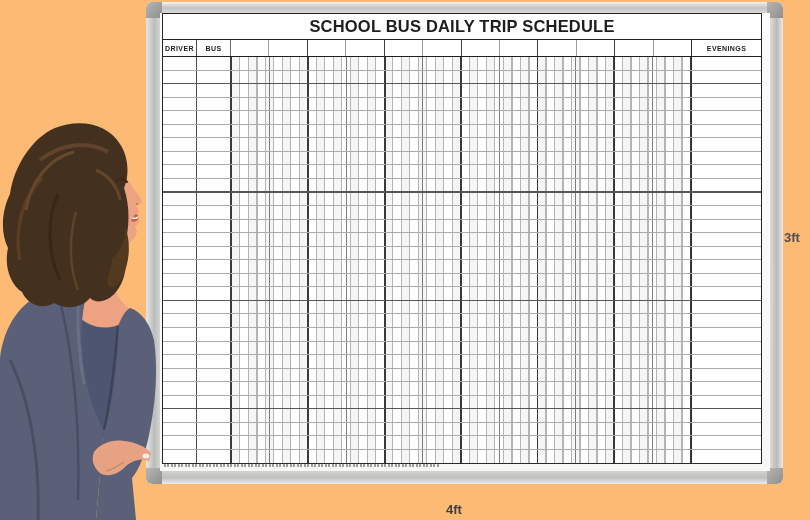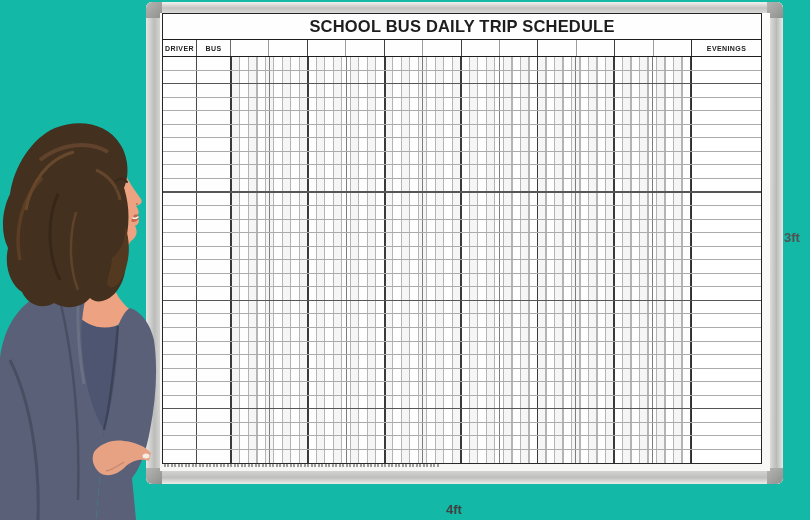--- a/index.html
+++ b/index.html
@@ -1,21 +1,21 @@
 <!DOCTYPE html>
 <html><head>
 <meta charset="utf-8">
 <style>
   html,body{margin:0;padding:0;}
   body{
     width:810px;height:520px;background:#000;
     font-family:"Liberation Sans","DejaVu Sans",sans-serif;
     overflow:hidden;position:relative;
   }
-  .stage{position:absolute;left:0;top:0;width:810px;height:520px;background:#14b8a6;}
+  .stage{position:absolute;left:0;top:0;width:810px;height:520px;background:#fdba74;}
 
   
   .board{
     position:absolute;left:146px;top:2px;width:637px;height:482px;
     border-radius:6px;overflow:hidden;background:#c9c9c7;
   }
   .frame-top{position:absolute;left:0;top:0;right:0;height:11px;
     background:linear-gradient(180deg,#f1f1ef,#c3c3c1 55%,#dadad8);}
   .frame-left{position:absolute;left:0;top:0;bottom:0;width:14px;
     background:linear-gradient(90deg,#e6e6e4,#bcbcba 60%,#d4d4d2);}

